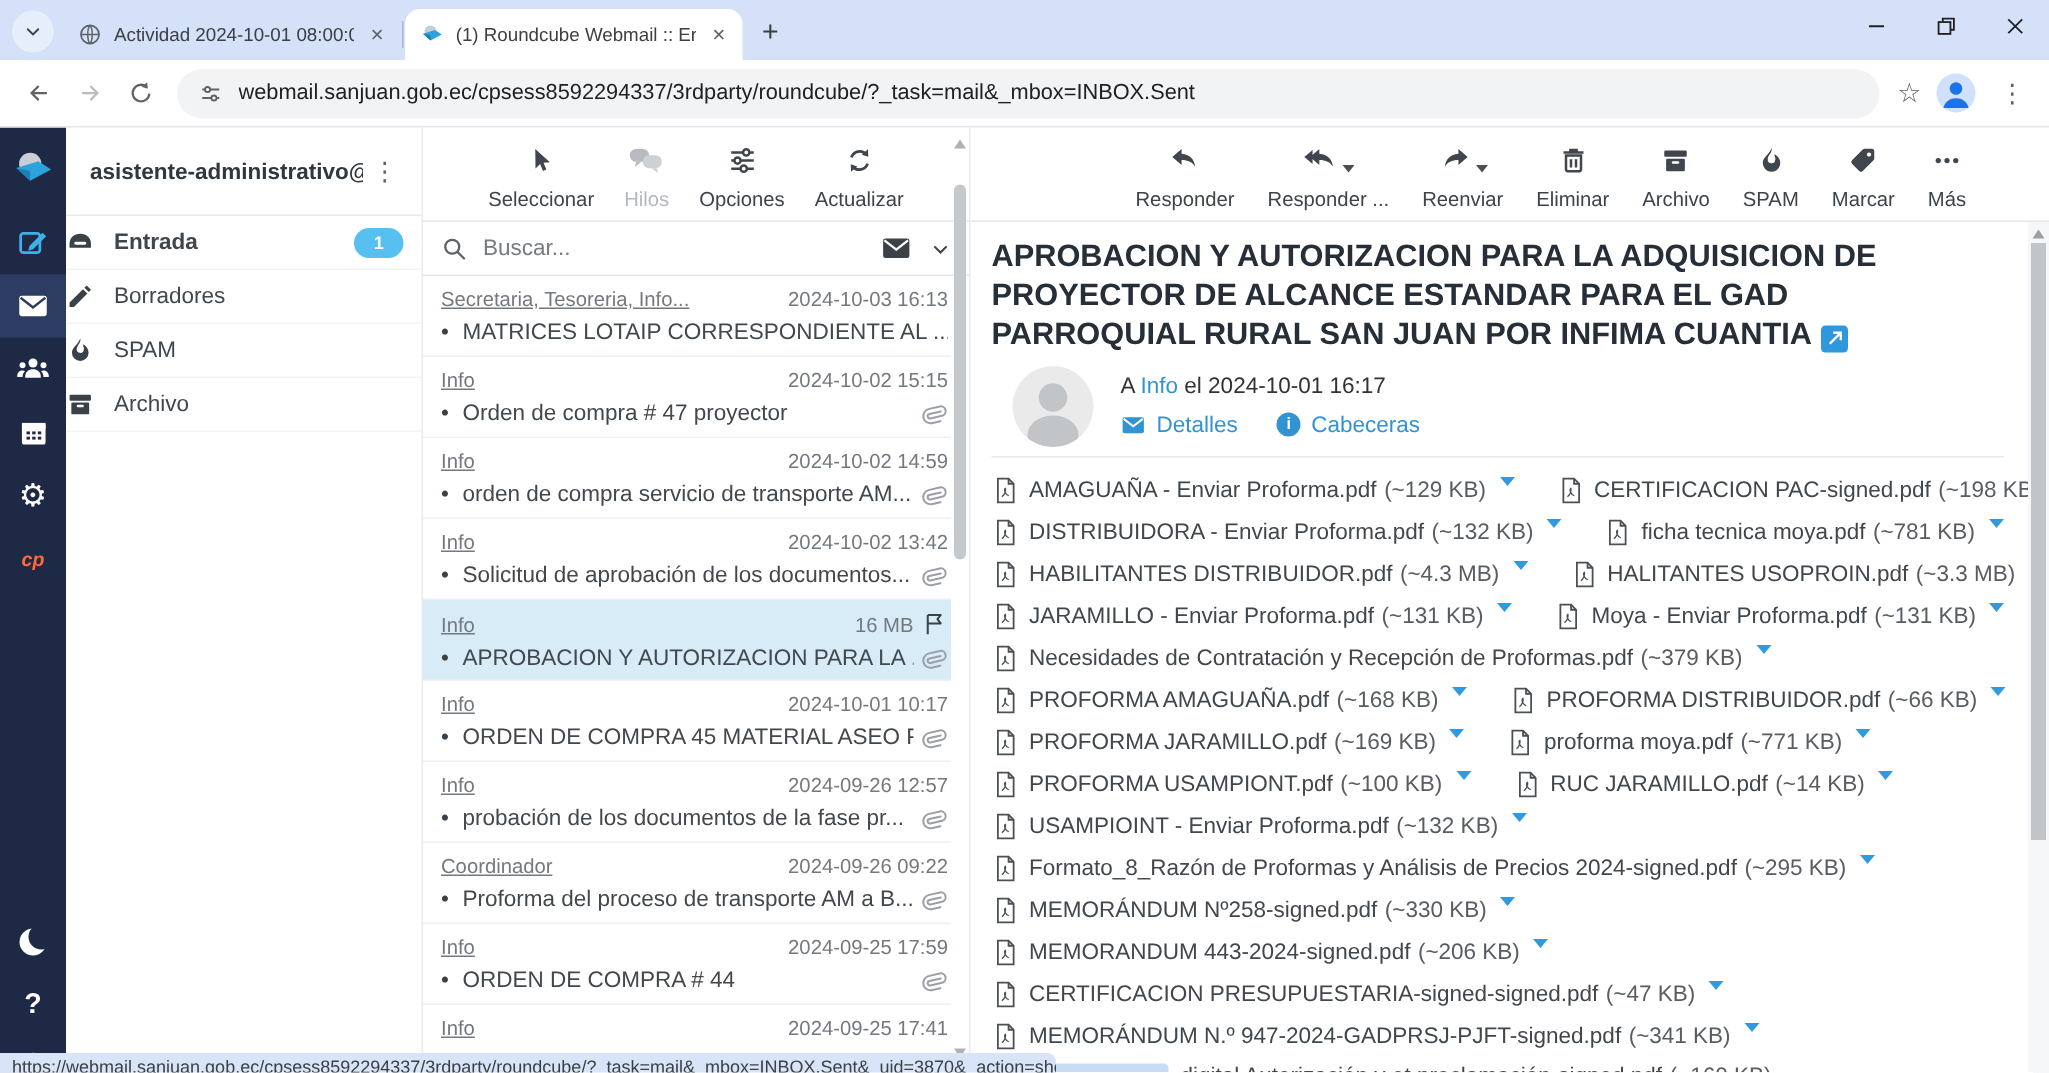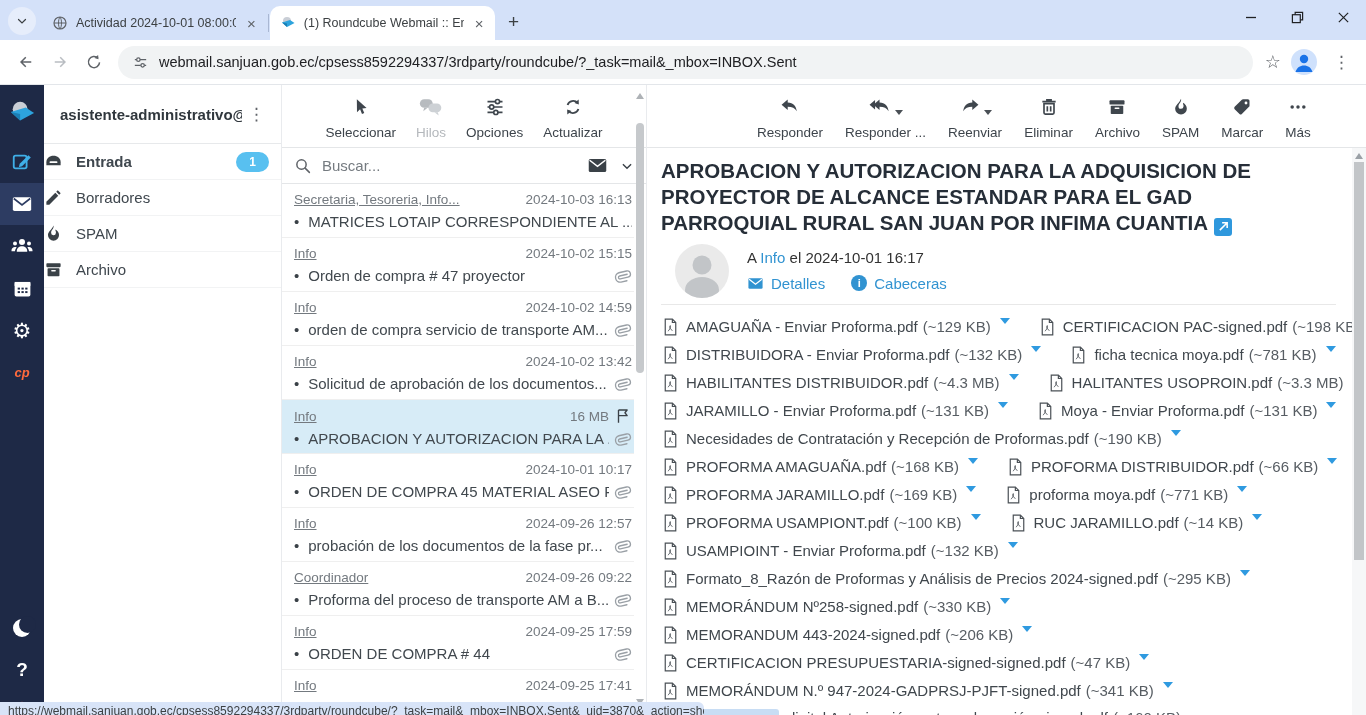--- a/index.html
+++ b/index.html
@@ -748,21 +748,21 @@
             </span>
           </div>
           <div class="att-row">
             <span class="att">
               <svg class="pdfic" viewBox="0 0 20 24">
                 <path d="M3 1.5h9.5L17 6v16.5H3z" fill="none" stroke="#4a5056" stroke-width="1.6"></path>
                 <path d="M12.5 1.5V6H17" fill="none" stroke="#4a5056" stroke-width="1.6"></path>
                 <path d="M6.5 17.5c1.8-.8 4.2-5.2 3.2-7.4-1.6 1.2-.4 5.4 3 6.6" fill="none" stroke="#4a5056" stroke-width="1.1"></path>
               </svg>
               <span class="nm">Necesidades de Contratación y Recepción de Proformas.pdf</span>
-              <span class="sz">(~190 KB)</span>
+              <span class="sz">(~379 KB)</span>
               <span class="caret"></span>
             </span>
           </div>
           <div class="att-row">
             <span class="att">
               <svg class="pdfic" viewBox="0 0 20 24">
                 <path d="M3 1.5h9.5L17 6v16.5H3z" fill="none" stroke="#4a5056" stroke-width="1.6"></path>
                 <path d="M12.5 1.5V6H17" fill="none" stroke="#4a5056" stroke-width="1.6"></path>
                 <path d="M6.5 17.5c1.8-.8 4.2-5.2 3.2-7.4-1.6 1.2-.4 5.4 3 6.6" fill="none" stroke="#4a5056" stroke-width="1.1"></path>
               </svg>

